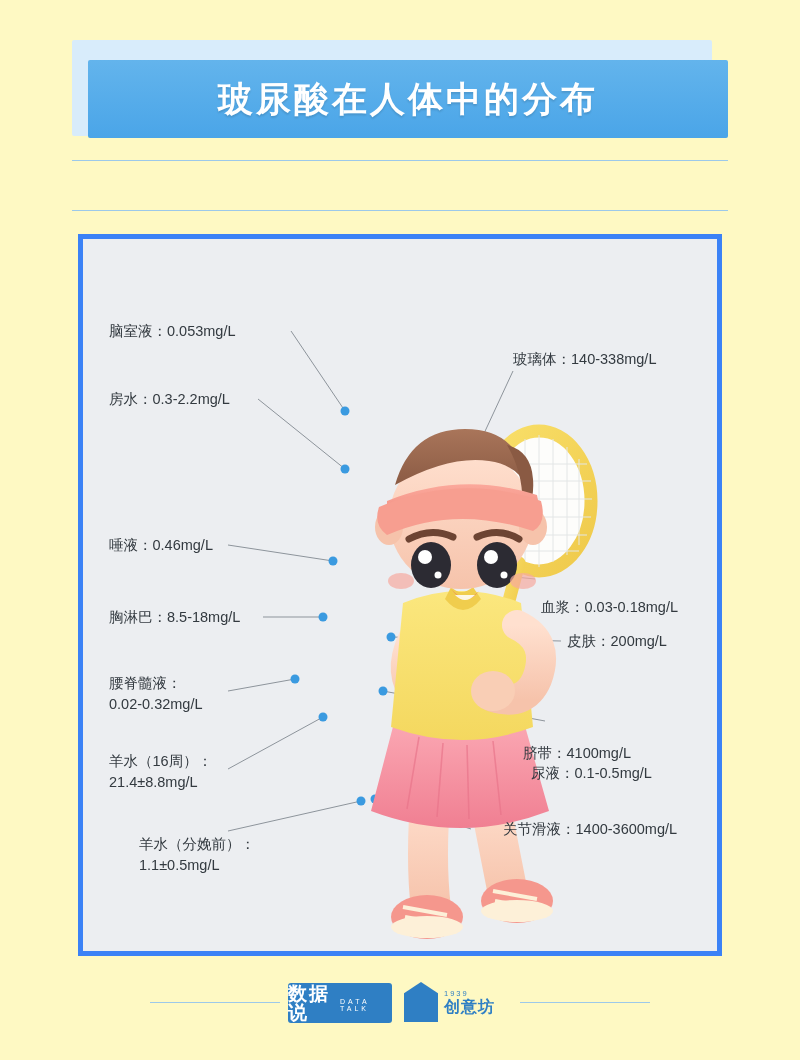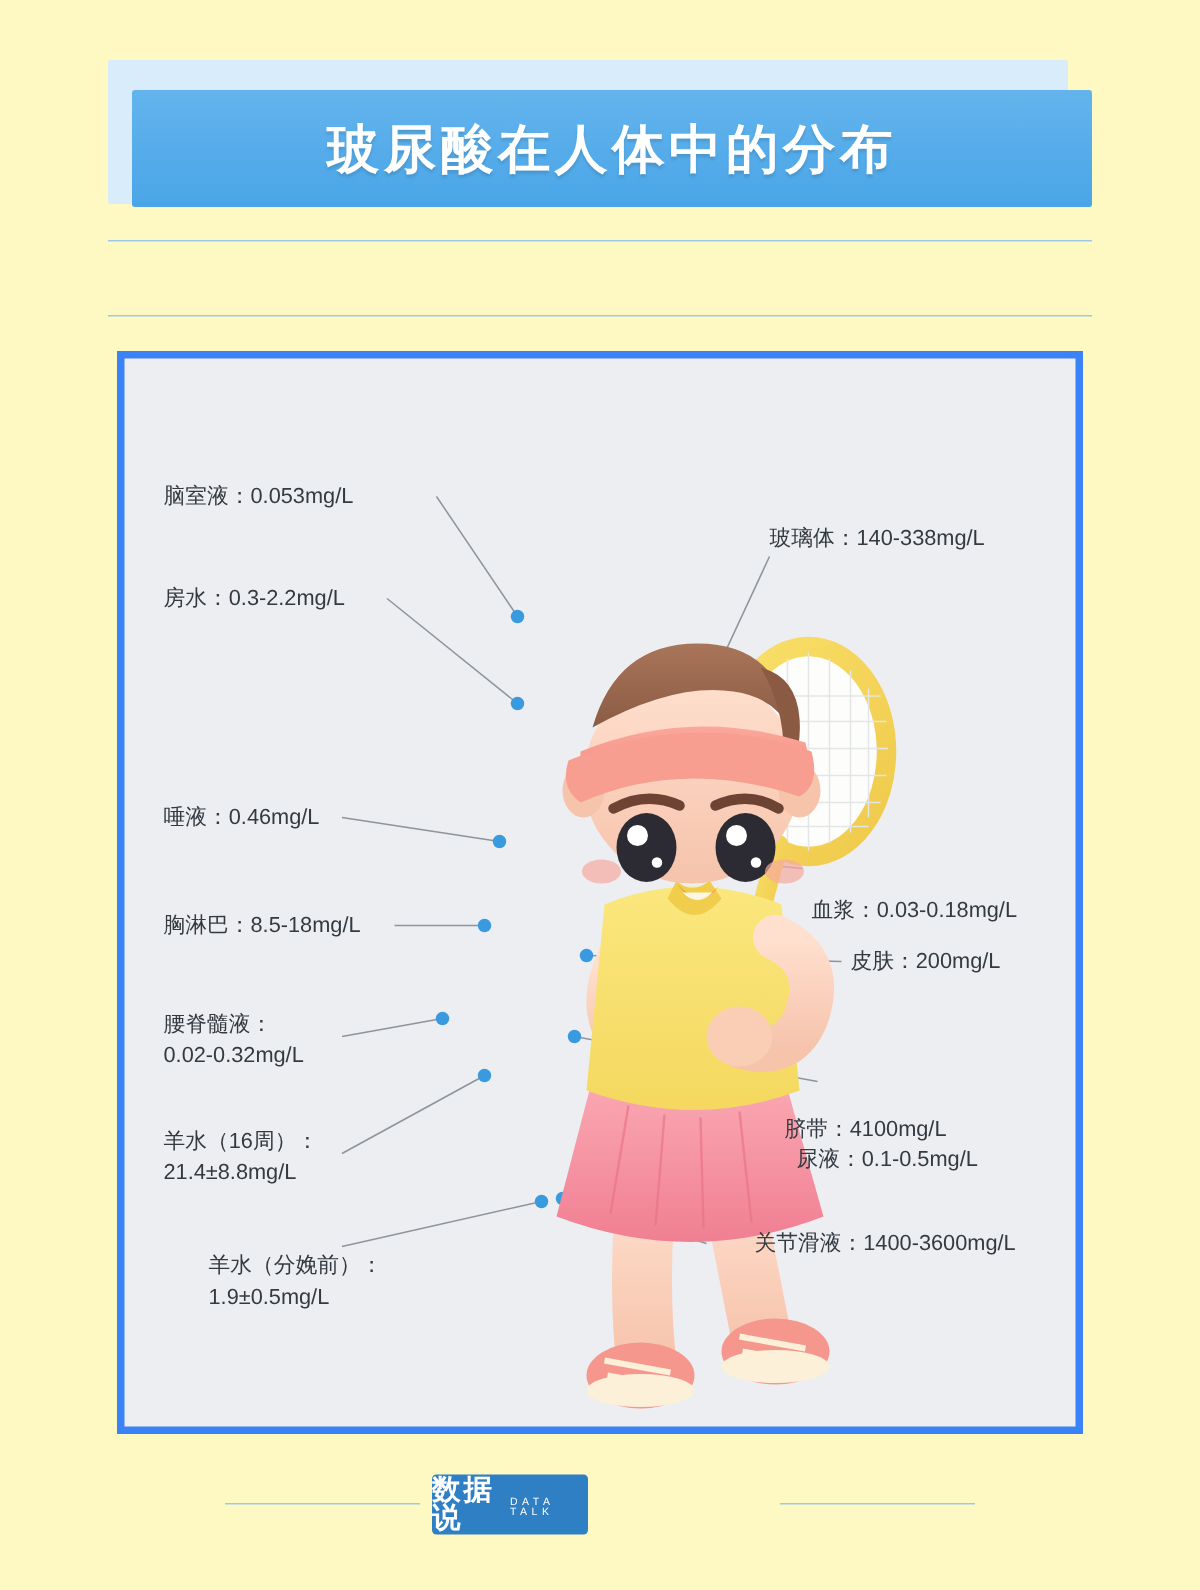--- a/index.html
+++ b/index.html
@@ -309,21 +309,21 @@
     <div class="label" style="left:26px; top:434px;">
       <div>腰脊髓液：</div>
       <div>0.02-0.32mg/L</div>
     </div>
     <div class="label" style="left:26px; top:512px;">
       <div>羊水（16周）：</div>
       <div>21.4±8.8mg/L</div>
     </div>
     <div class="label" style="left:26px; top:595px;margin-left:30px;">
       <div>羊水（分娩前）：</div>
-      <div>1.9±0.5mg/L</div>
+      <div>1.1±0.5mg/L</div>
     </div>
 
     <div class="label" style="left:430px; top:110px; white-space:normal; width:200px;">
       <span>玻璃体：140-338mg/L</span>
     </div>
     <div class="label" style="left:458px; top:330px;margin-top:28px;">
       <span>血浆：0.03-0.18mg/L</span>
     </div>
     <div class="label" style="left:484px; top:392px;">
       <span>皮肤：200mg/L</span>
@@ -340,14 +340,21 @@
   </div>
 
   <div class="foot-line-l"></div>
   <div class="foot-line-r"></div>
 
   <div class="brand-box">
     <span class="cn">数据说</span>
     <span class="en">DATA TALK</span>
   </div>
 
+  <div class="brand2">
+    <span class="mark"></span>
+    <span class="txt">
+      <span class="yr">1939</span>
+      <span class="nm">创意坊</span>
+    </span>
+  </div>
 
 </div>
 
 </body></html>

